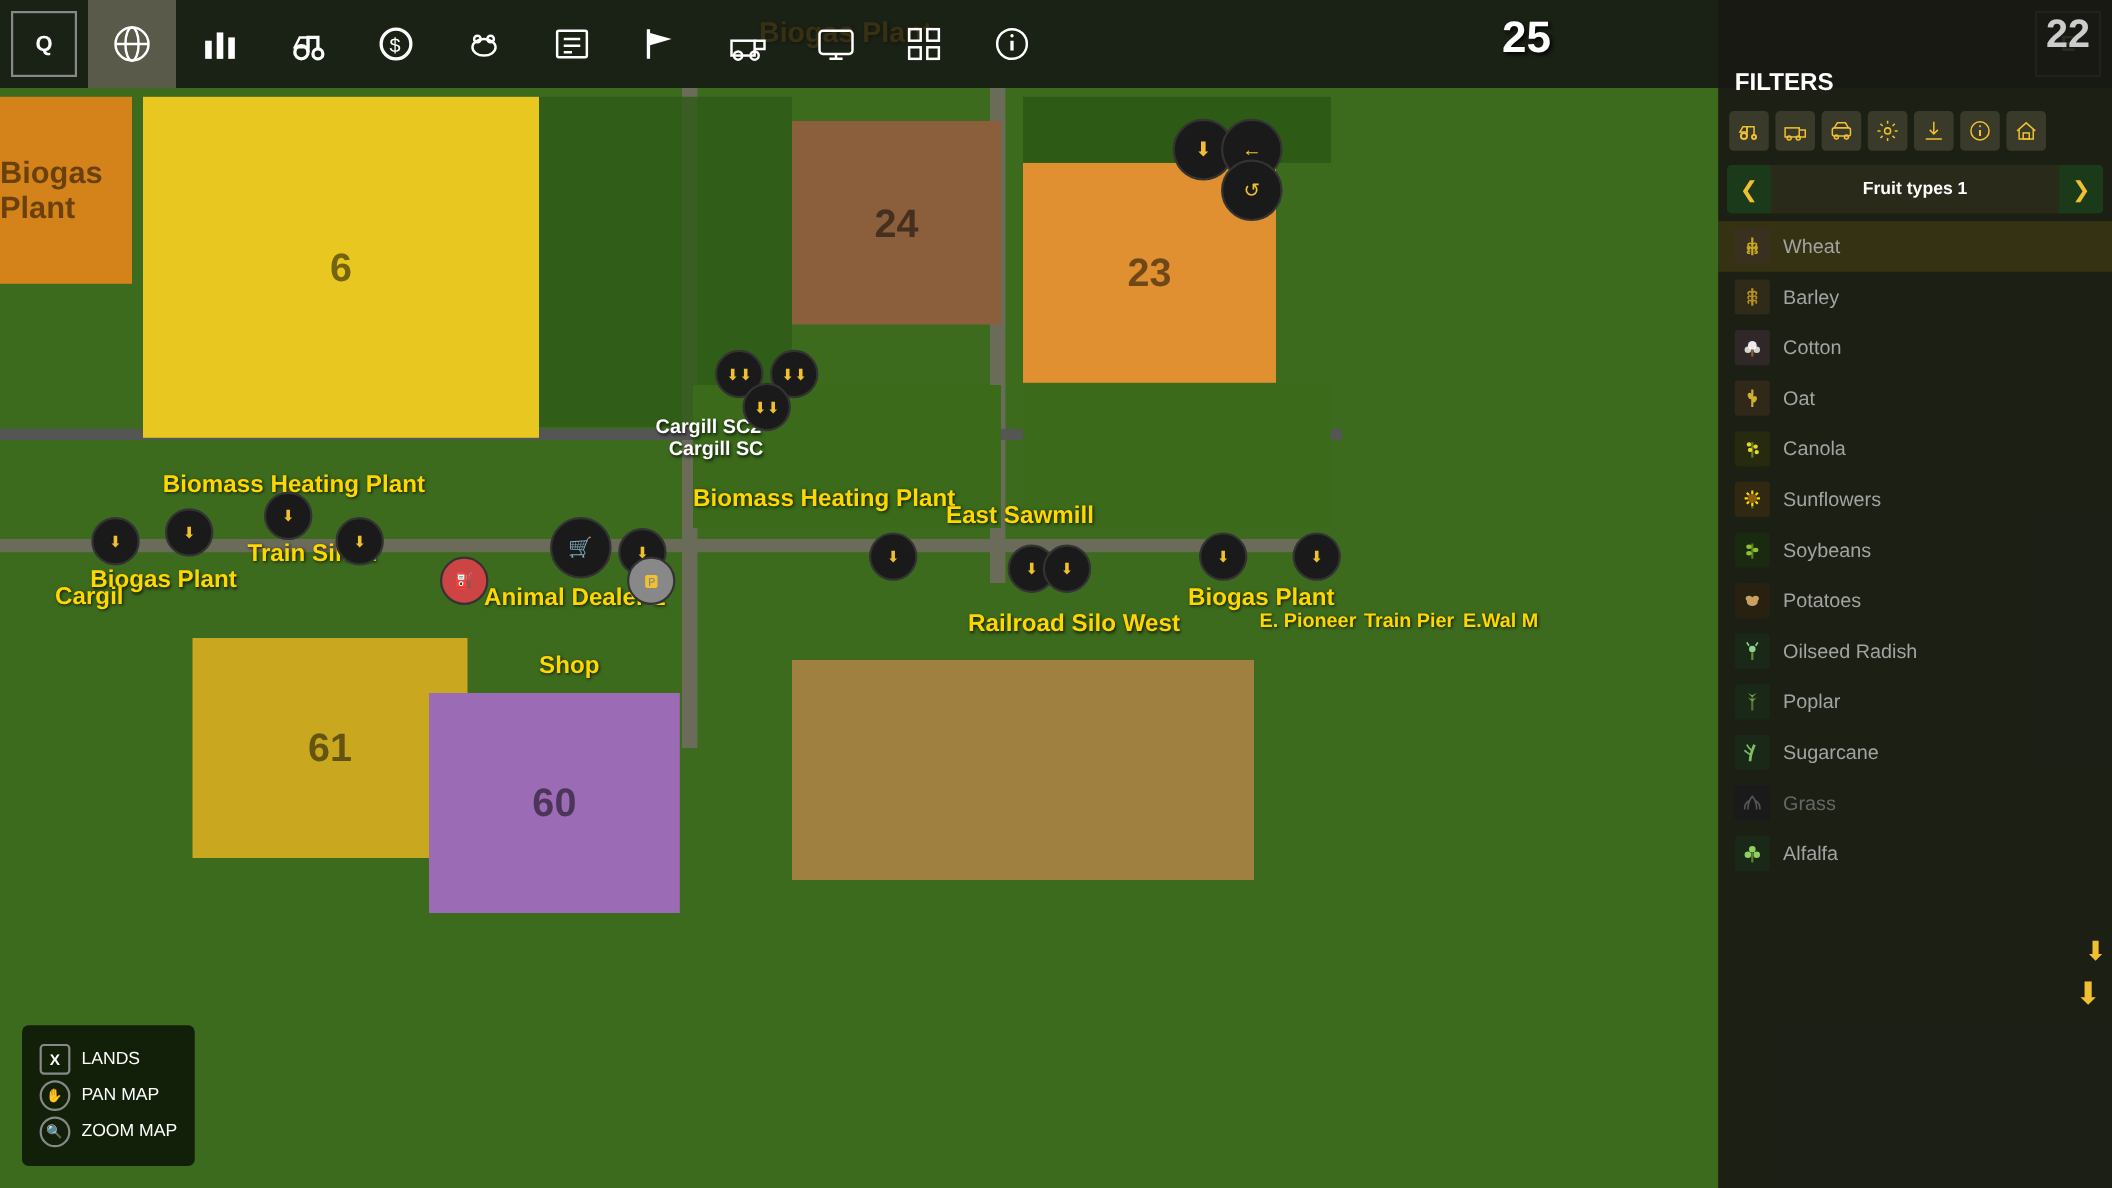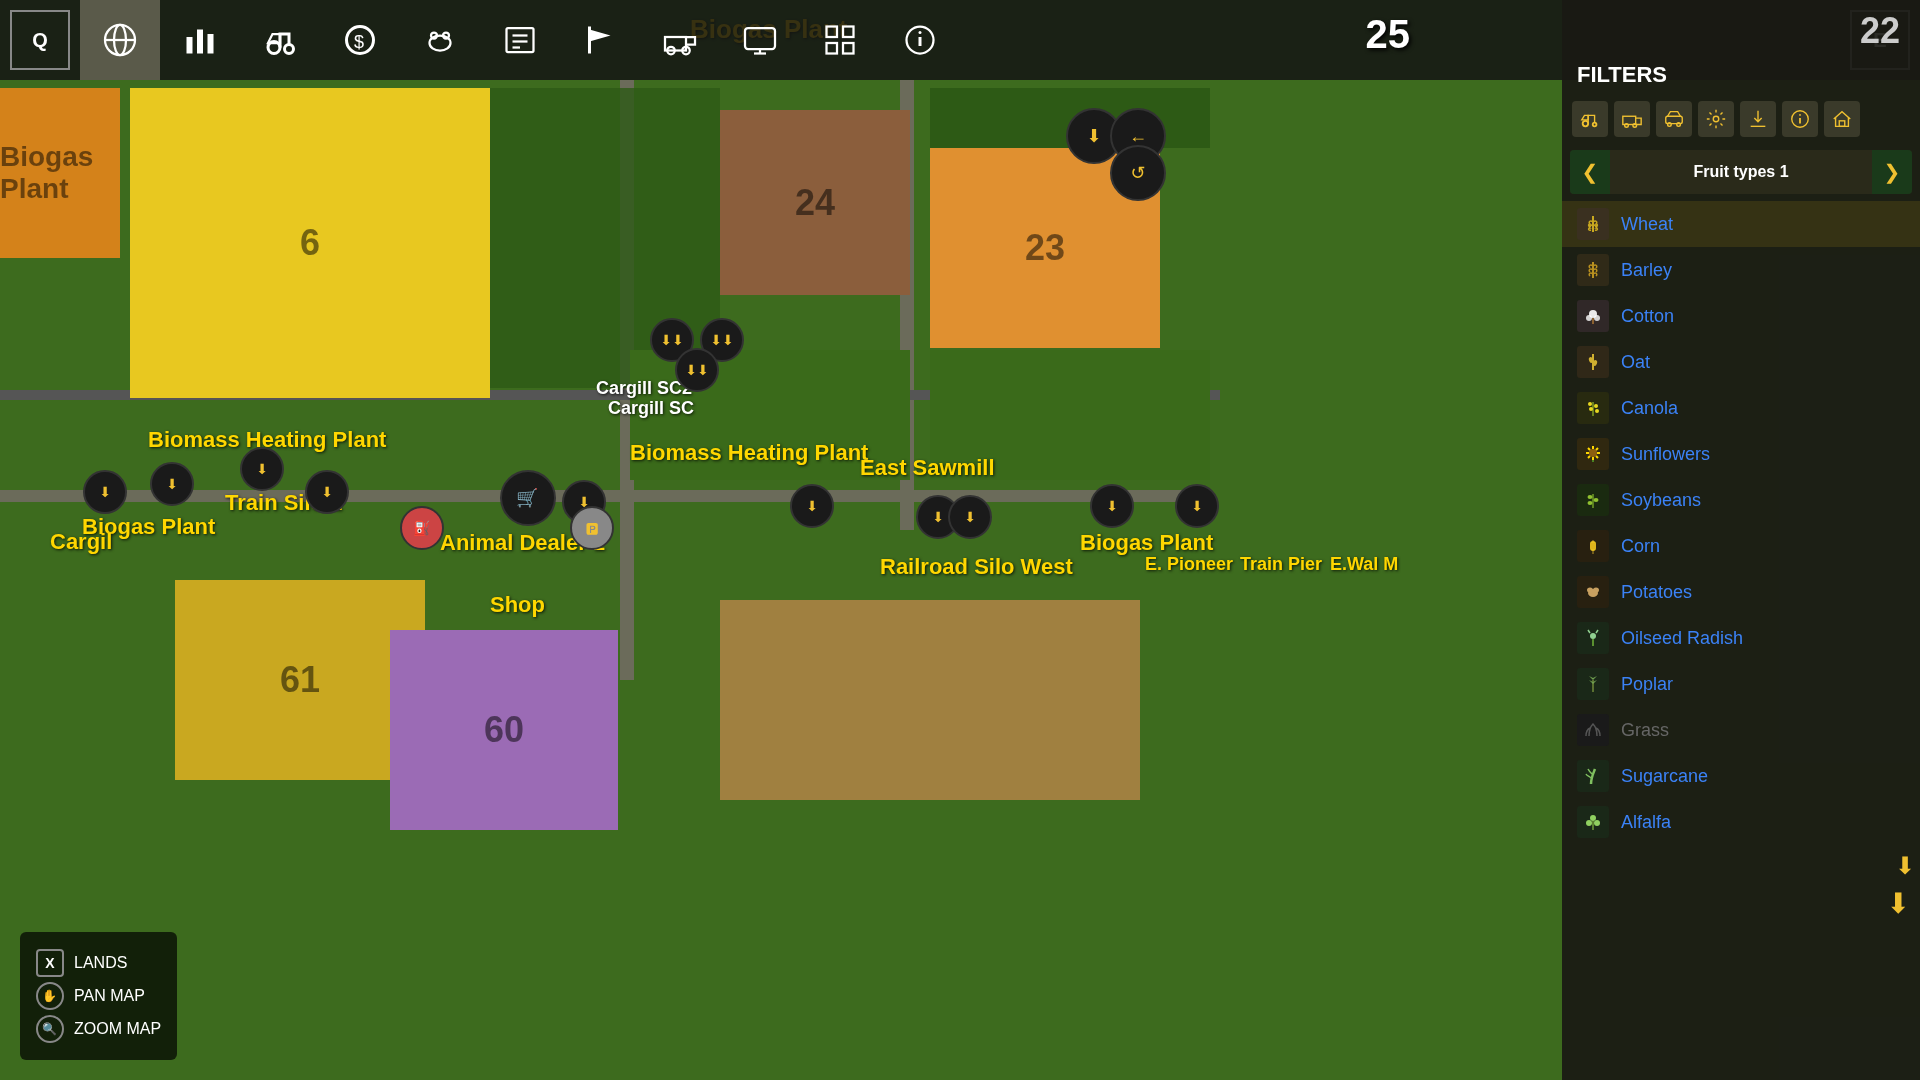--- a/index.html
+++ b/index.html
@@ -195,21 +195,21 @@
 
     .fruit-icon {
       width: 32px; height: 32px;
       border-radius: 3px;
       display: flex; align-items: center; justify-content: center;
       font-size: 16px;
       flex-shrink: 0;
     }
 
     .fruit-name {
-      color: #3b82f6;
+      color: #a3a3a3;
       font-size: 18px;
       font-weight: 500;
     }
 
     .fruit-name.dimmed { color: #666; }
 
     
     .scroll-indicator {
       position: absolute;
       right: 5px;
@@ -580,32 +580,20 @@
         <svg width="24" height="24" viewBox="0 0 24 24">
             <path d="M12 20 L12 6" stroke="#5a8020" stroke-width="2"></path>
             <ellipse cx="9" cy="9" rx="2.5" ry="2" fill="#90c030"></ellipse>
             <ellipse cx="15" cy="12" rx="2.5" ry="2" fill="#90c030"></ellipse>
             <ellipse cx="9" cy="15" rx="2.5" ry="2" fill="#90c030"></ellipse>
           </svg>
       </div>
       <span class="fruit-name">Soybeans</span>
     </div>
 
-    <div class="fruit-item">
-      <div class="fruit-icon" style="background:#282010;">
-        <svg width="24" height="24" viewBox="0 0 24 24">
-            <path d="M12 20 L12 6" stroke="#8a7020" stroke-width="1.5"></path>
-            <rect x="9" y="7" width="6" height="10" rx="3" fill="#e8c020"></rect>
-            <line x1="10" y1="9" x2="10" y2="15" stroke="#c09010" stroke-width="0.5"></line>
-            <line x1="12" y1="9" x2="12" y2="15" stroke="#c09010" stroke-width="0.5"></line>
-            <line x1="14" y1="9" x2="14" y2="15" stroke="#c09010" stroke-width="0.5"></line>
-          </svg>
-      </div>
-      <span class="fruit-name">Corn</span>
-    </div>
 
     <div class="fruit-item">
       <div class="fruit-icon" style="background:#282010;">
         <svg width="24" height="24" viewBox="0 0 24 24">
             <ellipse cx="12" cy="13" rx="5" ry="4" fill="#c8a060"></ellipse>
             <ellipse cx="9" cy="10" rx="3" ry="2.5" fill="#c8a060"></ellipse>
             <ellipse cx="15" cy="10" rx="3" ry="2.5" fill="#c8a060"></ellipse>
           </svg>
       </div>
       <span class="fruit-name">Potatoes</span>
@@ -628,39 +616,39 @@
         <svg width="24" height="24" viewBox="0 0 24 24">
             <path d="M12 20 L12 8" stroke="#5a7030" stroke-width="2"></path>
             <path d="M12 8 L8 4 L12 6 L16 4 Z" fill="#70a050"></path>
             <path d="M12 12 L8 8 L12 10 L16 8 Z" fill="#70a050"></path>
           </svg>
       </div>
       <span class="fruit-name">Poplar</span>
     </div>
 
     <div class="fruit-item">
+      <div class="fruit-icon" style="background:#1a2818;">
+        <svg width="24" height="24" viewBox="0 0 24 24">
+            <path d="M10 20 C10 14 12 10 14 5" stroke="#80c060" stroke-width="2.5"></path>
+            <path d="M10 14 C8 12 6 12 5 10" stroke="#80c060" stroke-width="1.5"></path>
+            <path d="M11 10 C9 8 8 7 7 5" stroke="#80c060" stroke-width="1.5"></path>
+          </svg>
+      </div>
+      <span class="fruit-name">Sugarcane</span>
+    </div>
+
+    <div class="fruit-item">
       <div class="fruit-icon" style="background:#1a1a1a;">
         <svg width="24" height="24" viewBox="0 0 24 24">
             <path d="M8 18 C8 12 10 8 12 6 C14 8 16 12 16 18" stroke="#555" stroke-width="1.5" fill="none"></path>
             <path d="M5 18 C5 14 7 11 9 10" stroke="#555" stroke-width="1.5" fill="none"></path>
             <path d="M19 18 C19 14 17 11 15 10" stroke="#555" stroke-width="1.5" fill="none"></path>
           </svg>
       </div>
       <span class="fruit-name dimmed">Grass</span>
-    </div>
-
-    <div class="fruit-item">
-      <div class="fruit-icon" style="background:#1a2818;">
-        <svg width="24" height="24" viewBox="0 0 24 24">
-            <path d="M10 20 C10 14 12 10 14 5" stroke="#80c060" stroke-width="2.5"></path>
-            <path d="M10 14 C8 12 6 12 5 10" stroke="#80c060" stroke-width="1.5"></path>
-            <path d="M11 10 C9 8 8 7 7 5" stroke="#80c060" stroke-width="1.5"></path>
-          </svg>
-      </div>
-      <span class="fruit-name">Sugarcane</span>
     </div>
 
     <div class="fruit-item">
       <div class="fruit-icon" style="background:#1a2818;">
         <svg width="24" height="24" viewBox="0 0 24 24">
             <circle cx="12" cy="8" r="3" fill="#90d060"></circle>
             <circle cx="8" cy="13" r="3" fill="#90d060"></circle>
             <circle cx="16" cy="13" r="3" fill="#90d060"></circle>
             <path d="M12 20 L12 11" stroke="#5a8030" stroke-width="2"></path>
           </svg>

